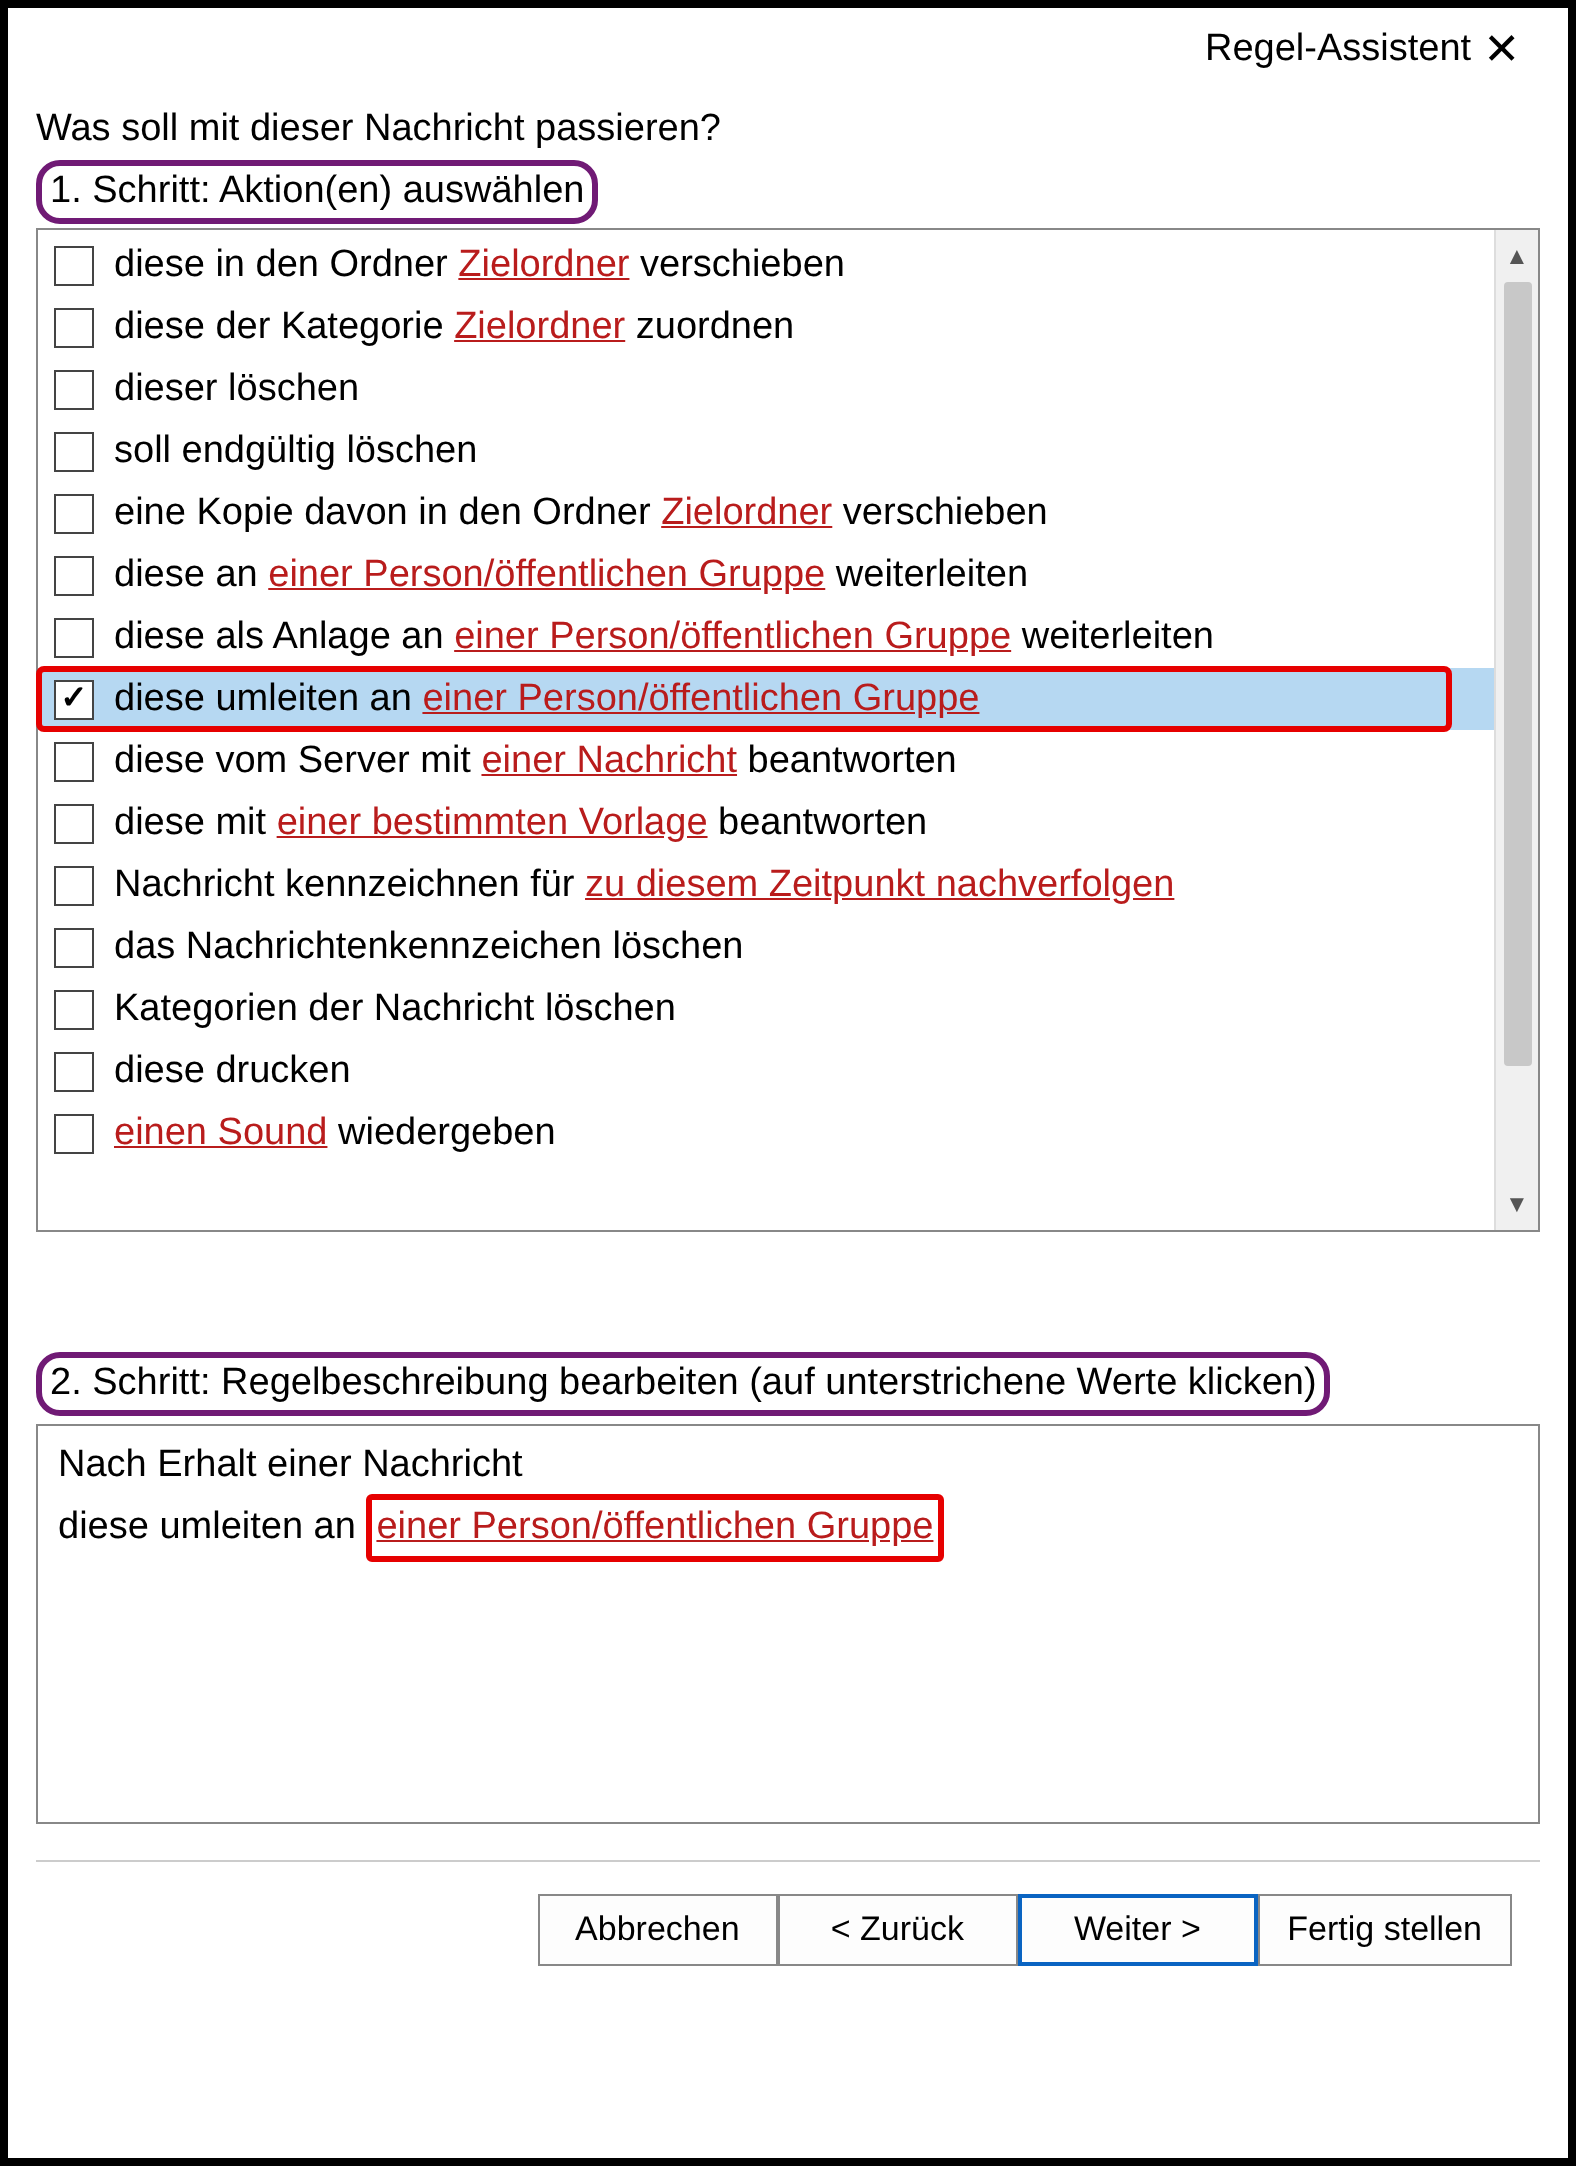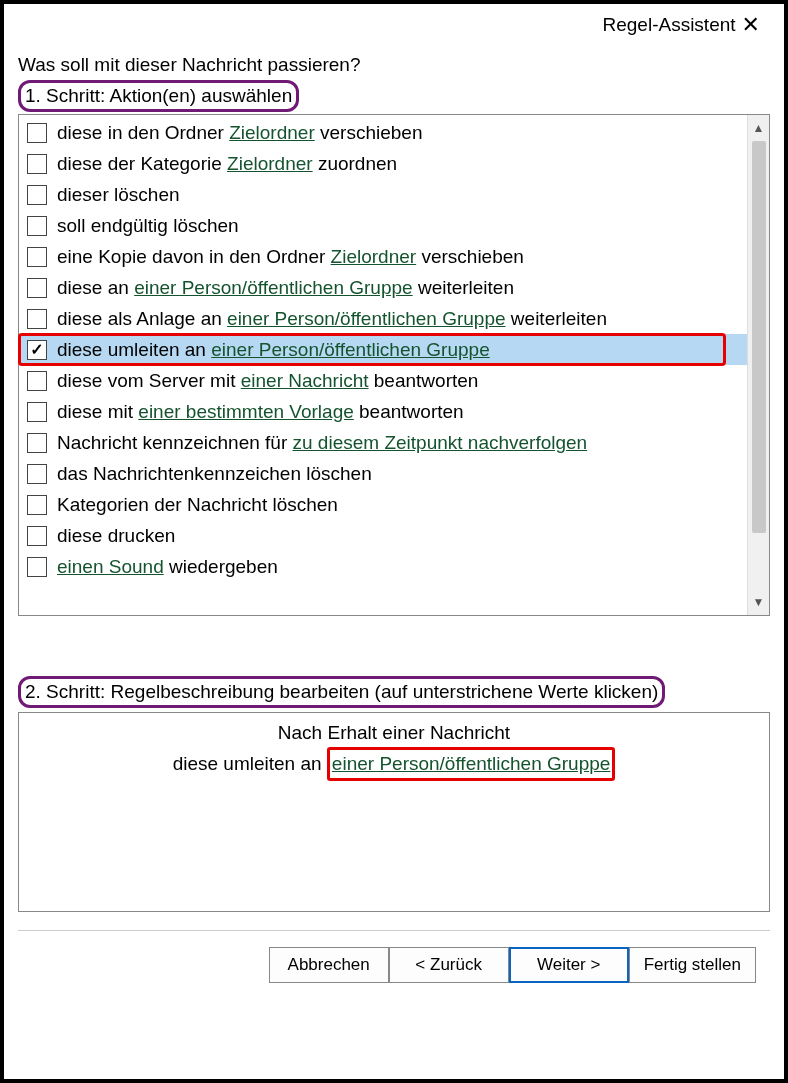--- a/index.html
+++ b/index.html
@@ -89,21 +89,21 @@
     justify-content: center;
     background: #fff;
     font-size: 16px;
     line-height: 1;
   }
   .chk.checked::after {
     content: "✓";
     font-weight: bold;
   }
   .link {
-    color: #14532d;
+    color: #b91c1c;
     text-decoration: underline;
     cursor: pointer;
   }
   .row-highlight {
     position: absolute;
     border: 3px solid #e60000;
     border-radius: 4px;
     pointer-events: none;
   }
   .scrollbar {
@@ -131,21 +131,20 @@
   }
   .gap { height: 60px; }
   .step2-wrap { margin-bottom: 4px; }
   .desc-box {
     border: 1px solid #888;
     height: 200px;
     padding: 6px 10px;
     font-size: 19px;
     line-height: 28px;
     position: relative;
-    text-align: center;
   }
   .desc-link-box {
     border: 3px solid #e60000;
     border-radius: 3px;
     display: inline-block;
     padding: 0 2px;
   }
   .footer-sep {
     border-top: 1px solid #ccc;
     margin: 18px 0 0 0;

